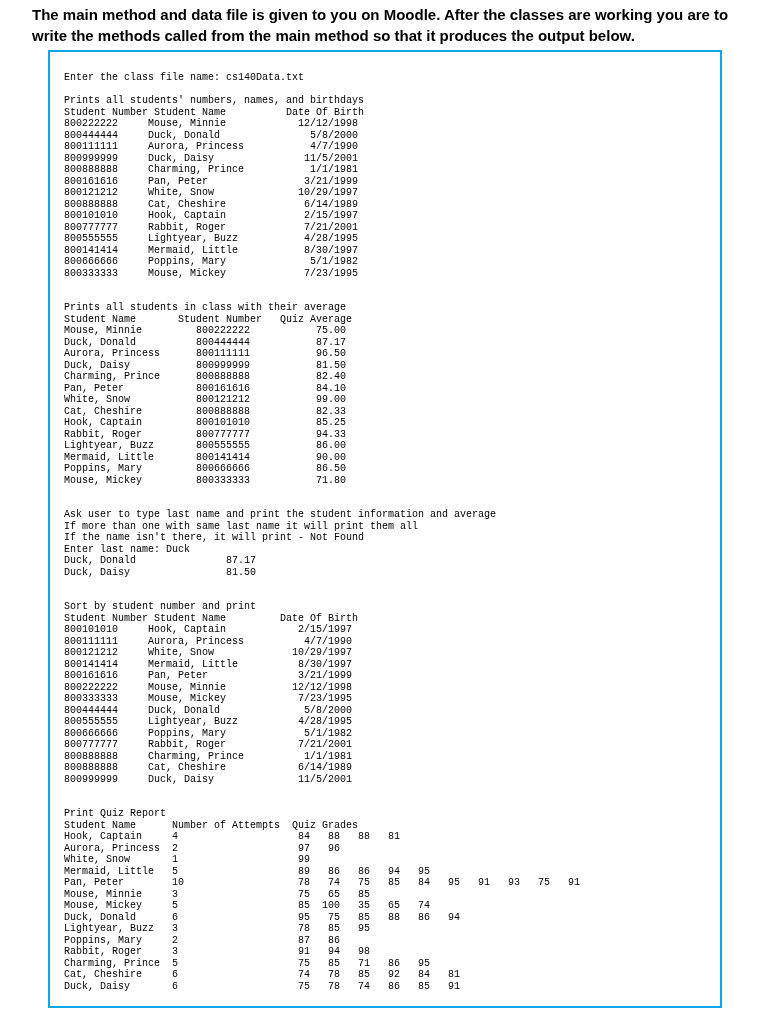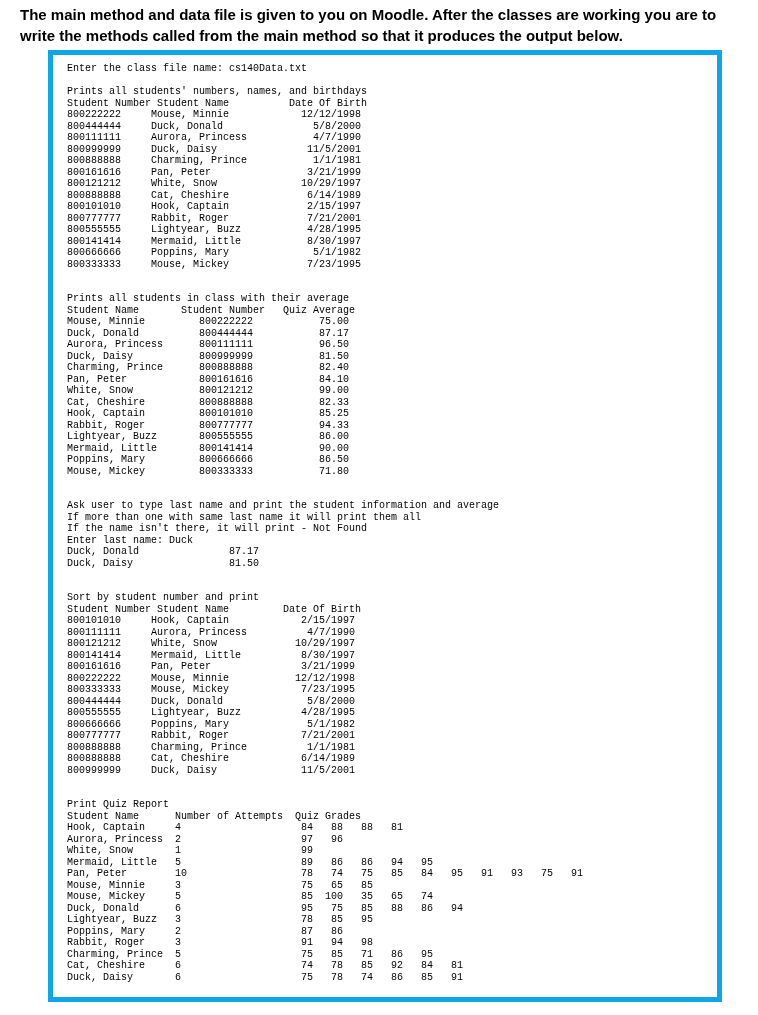--- a/index.html
+++ b/index.html
@@ -5,27 +5,27 @@
   body {
     margin: 0;
     padding: 0;
     font-family: "Comic Sans MS", cursive, sans-serif;
     background: #fff;
     width: 758px;
   }
   .instructions {
     font-size: 15px;
     font-weight: bold;
-    padding: 4px 20px 4px 20px;
+    padding: 4px 20px 4px 32px;
     line-height: 1.4;
   }
   .output-box {
-    border: 5px solid #0ea5e9;
+    border: 2px solid #0ea5e9;
     margin: 0 36px 9px 48px;
-    padding: 8px 14px 14px 14px;
+    padding: 20px 14px 14px 14px;
     font-family: "Courier New", monospace;
     font-size: 10px;
     line-height: 1.15;
     color: #000;
     white-space: pre;
   }
   .output-box span { white-space: pre; }
 </style>
 </head>
 <body>

